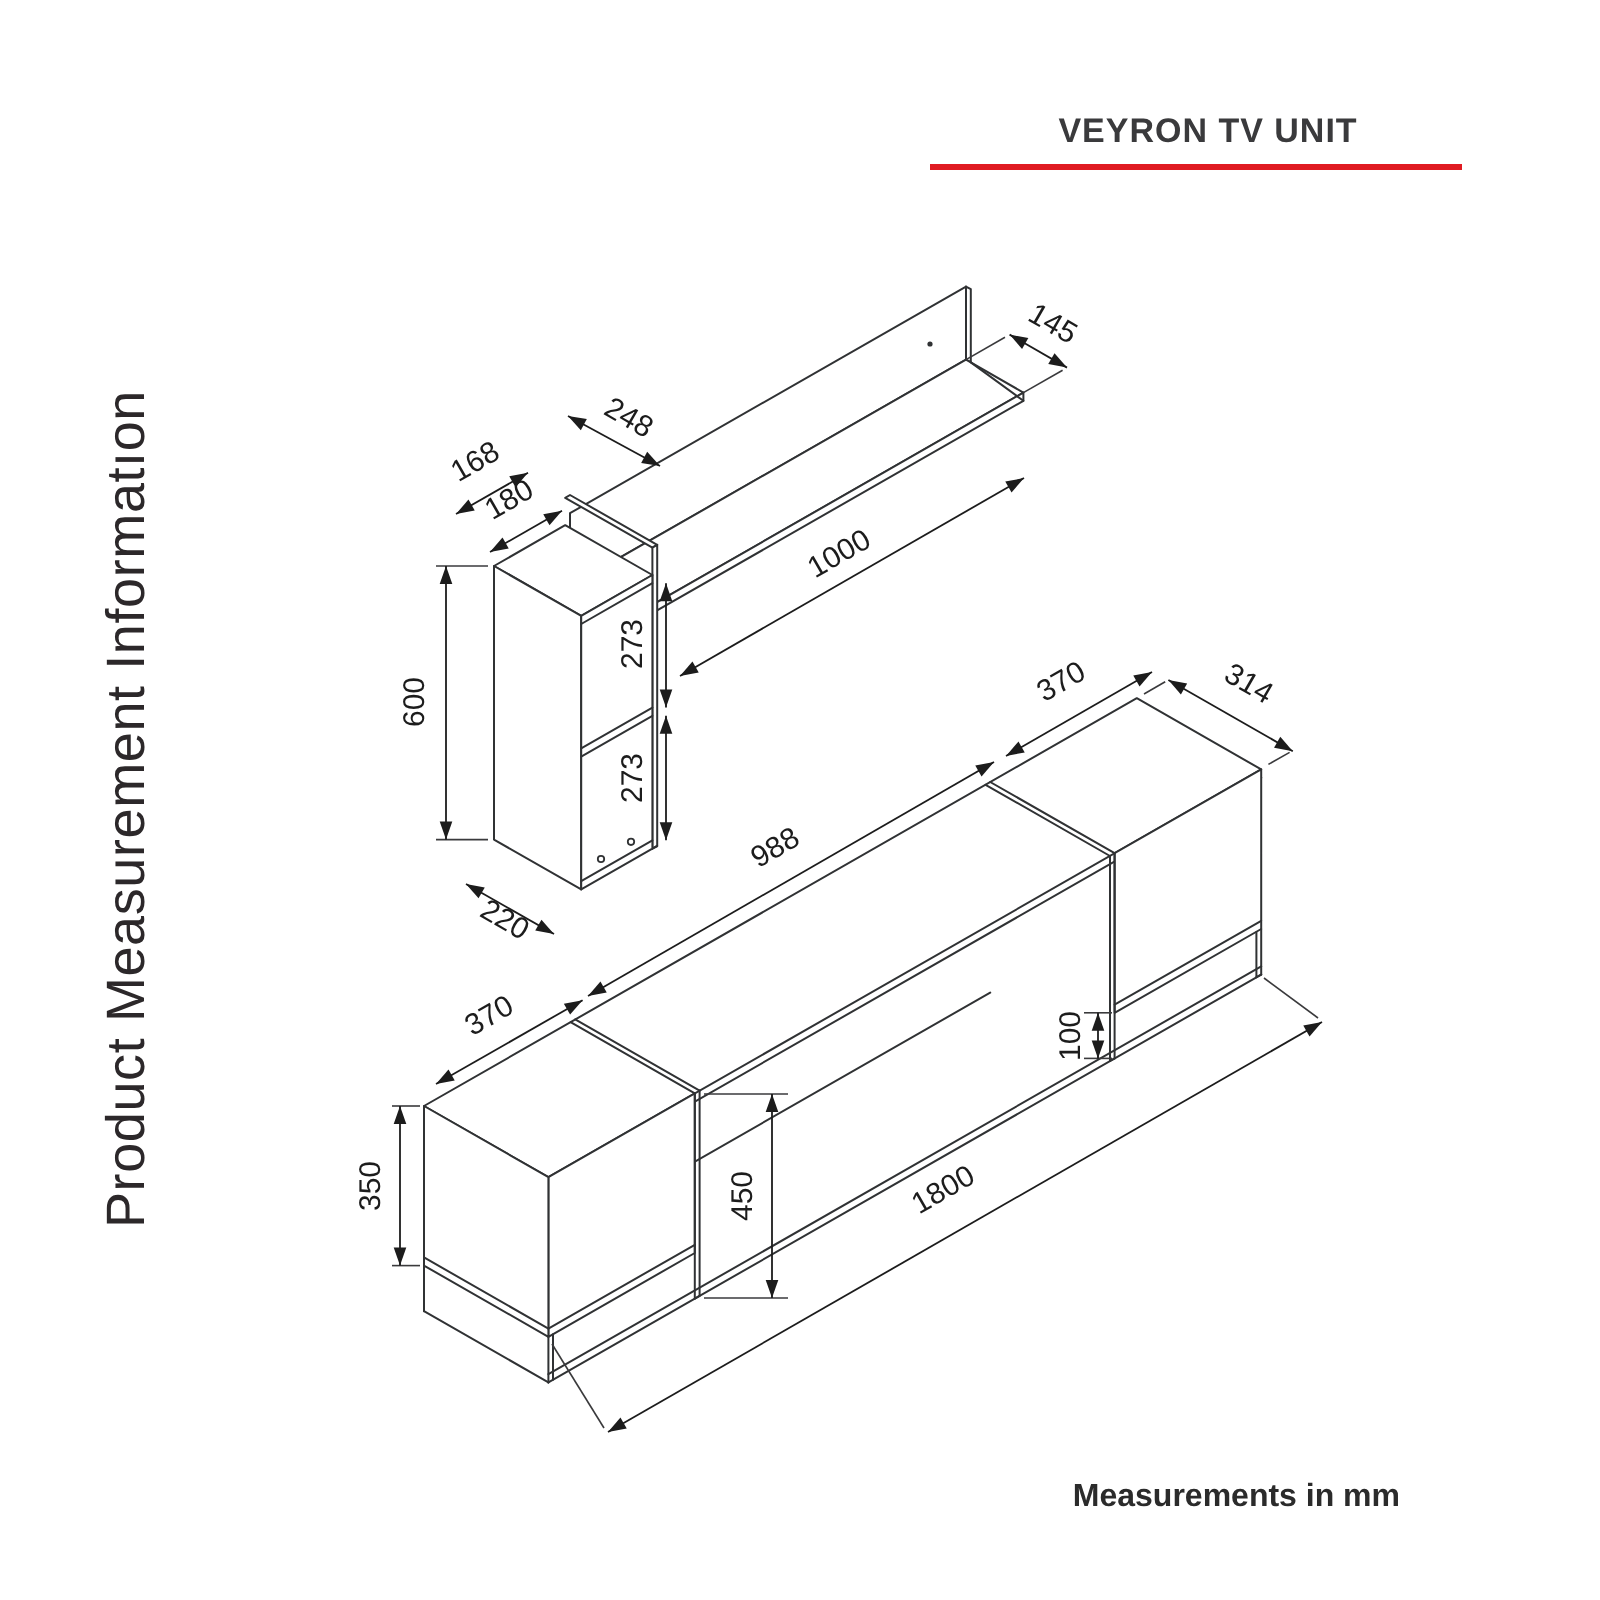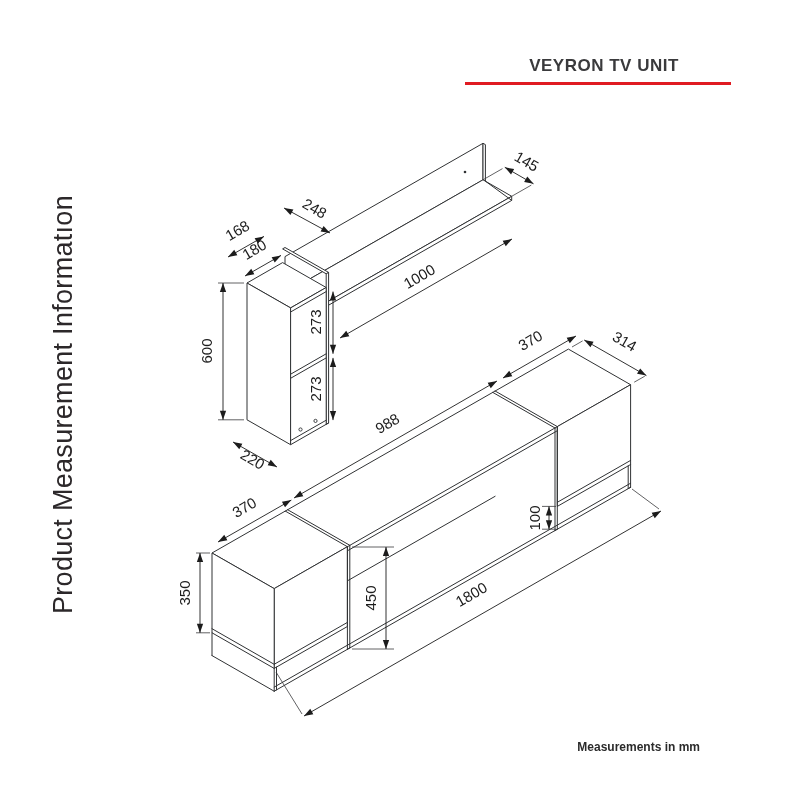--- a/index.html
+++ b/index.html
@@ -4,21 +4,21 @@
 <style>
   html,body{margin:0;padding:0;background:#ffffff;}
   .page{position:relative;width:800px;height:800px;background:#ffffff;overflow:hidden;
         font-family:"Liberation Sans",sans-serif;}
   .title{position:absolute;left:454px;top:56px;width:300px;text-align:center;
          font-size:17px;font-weight:bold;letter-spacing:.5px;color:#3a3a3c;}
   .title-underline{position:absolute;left:465px;top:82px;width:266px;height:3px;background:#e01b22;}
   .side-label{position:absolute;left:48px;top:614px;transform:rotate(-90deg);transform-origin:0 0;
               font-size:27px;color:#2c282a;white-space:nowrap;letter-spacing:.3px;}
   .footer-note{position:absolute;left:400px;top:740px;width:300px;text-align:right;
-               font-size:12px;font-weight:bold;color:#2b2b2b;}
+               font-size:16px;font-weight:bold;color:#2b2b2b;}
   svg{position:absolute;left:0;top:0;}
   .face{fill:#ffffff;stroke:#303234;stroke-width:1;stroke-linejoin:round;}
   .ln{fill:none;stroke:#303234;stroke-width:1;stroke-linecap:round;}
   .dim{fill:none;stroke:#1c1c1c;stroke-width:.9;}
   .ext{fill:none;stroke:#3a3a3c;stroke-width:.8;}
   .hole{fill:none;stroke:#303234;stroke-width:.9;}
   .dot{fill:#303234;}
   .dlabel{font-family:"Liberation Sans",sans-serif;font-size:15px;fill:#1c1c1c;}
 </style>
 </head>

